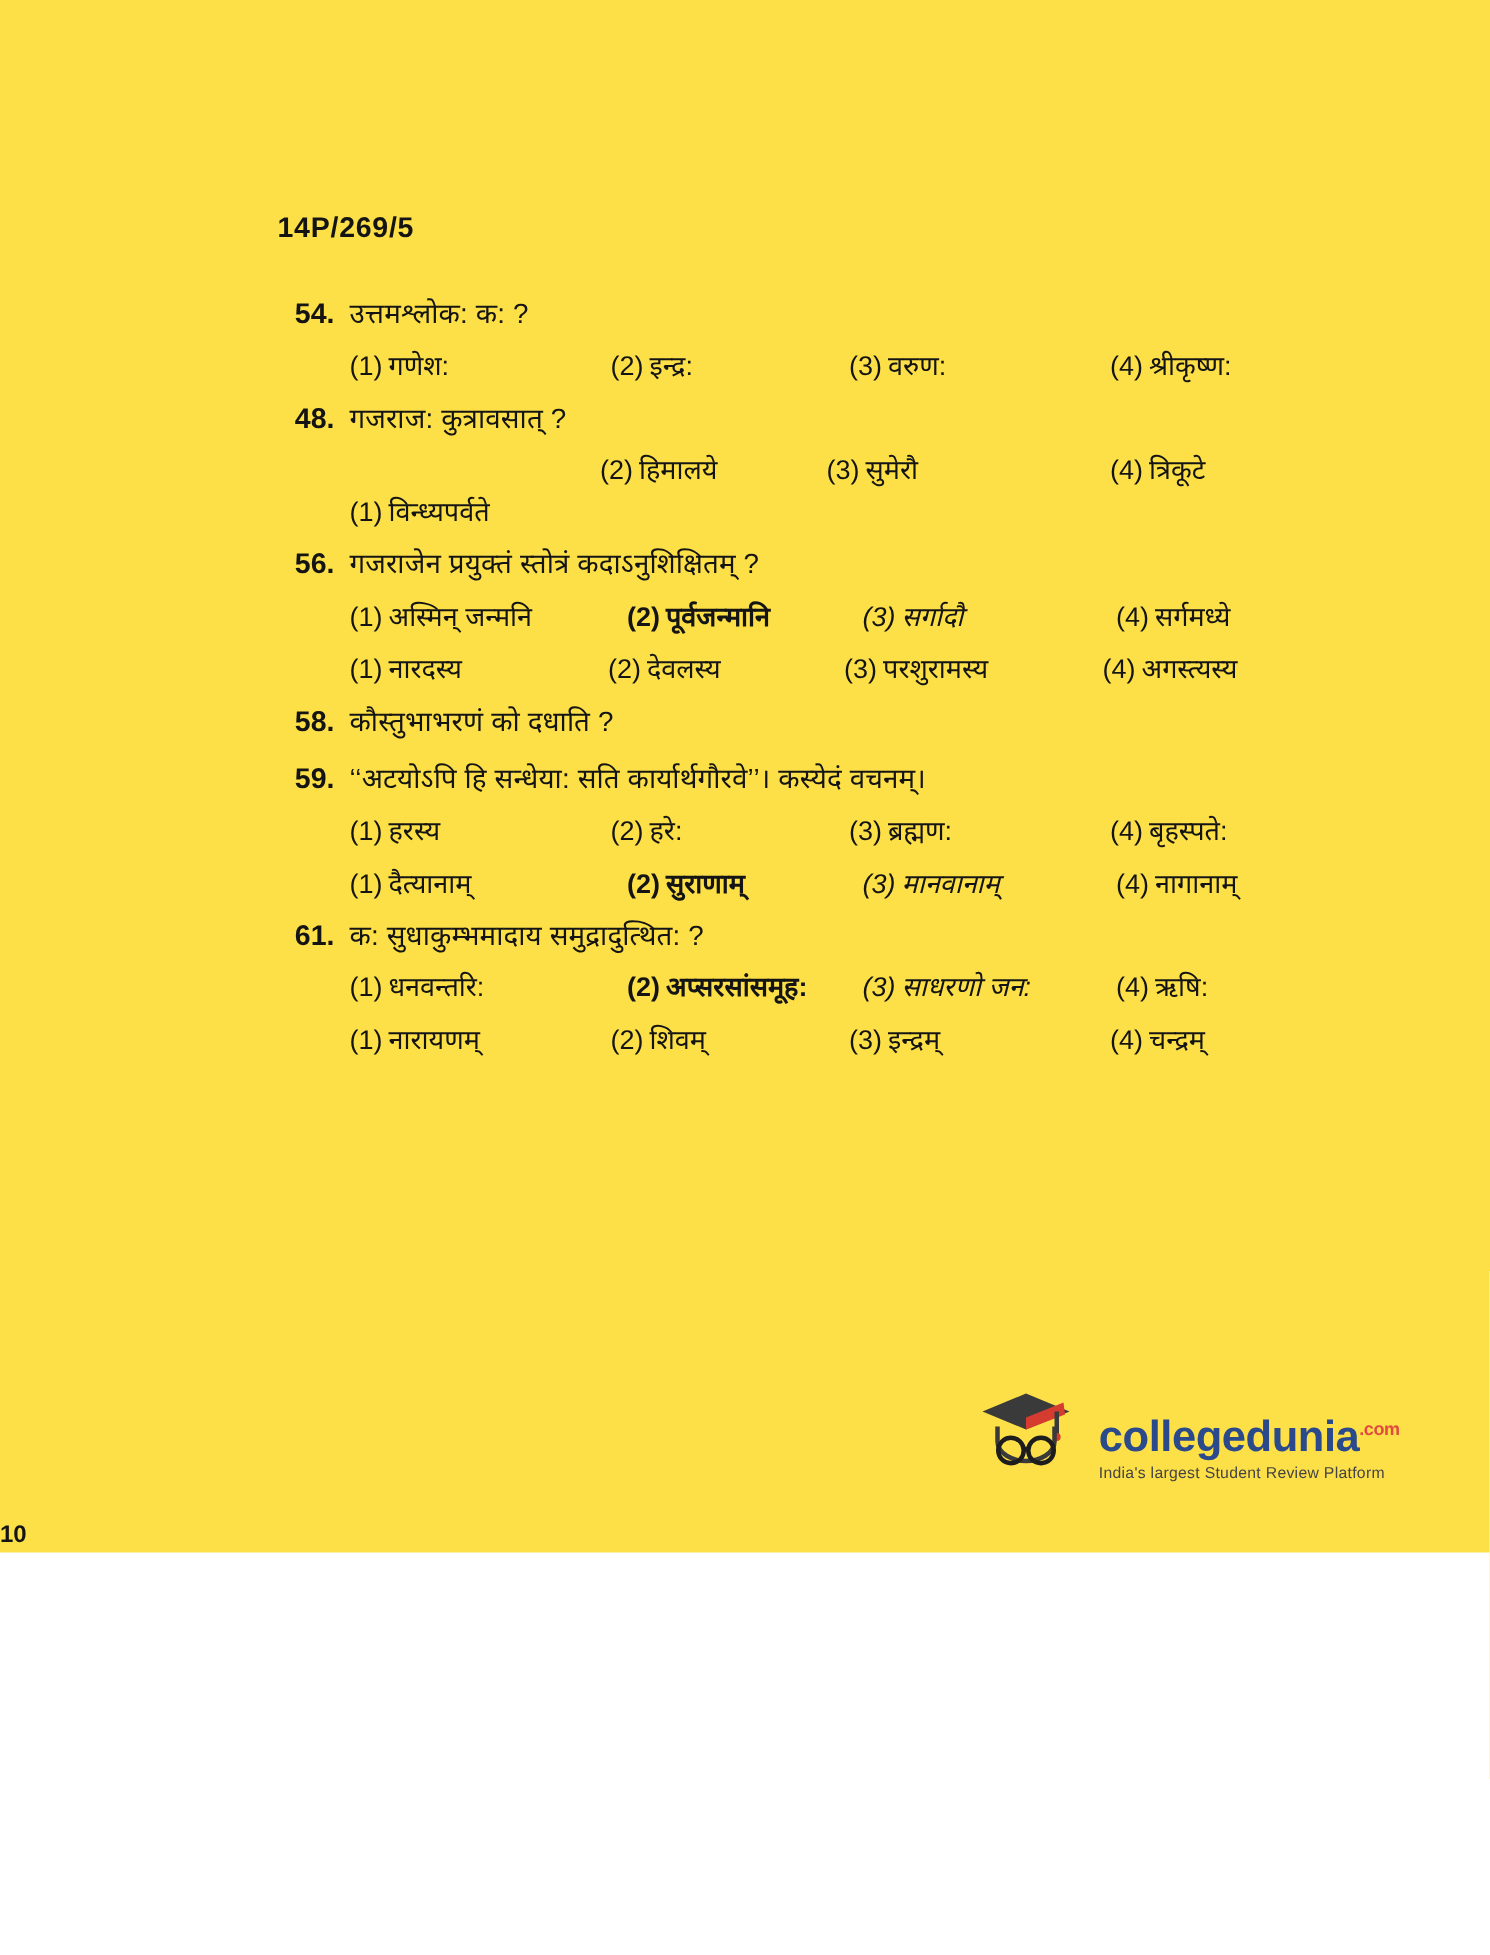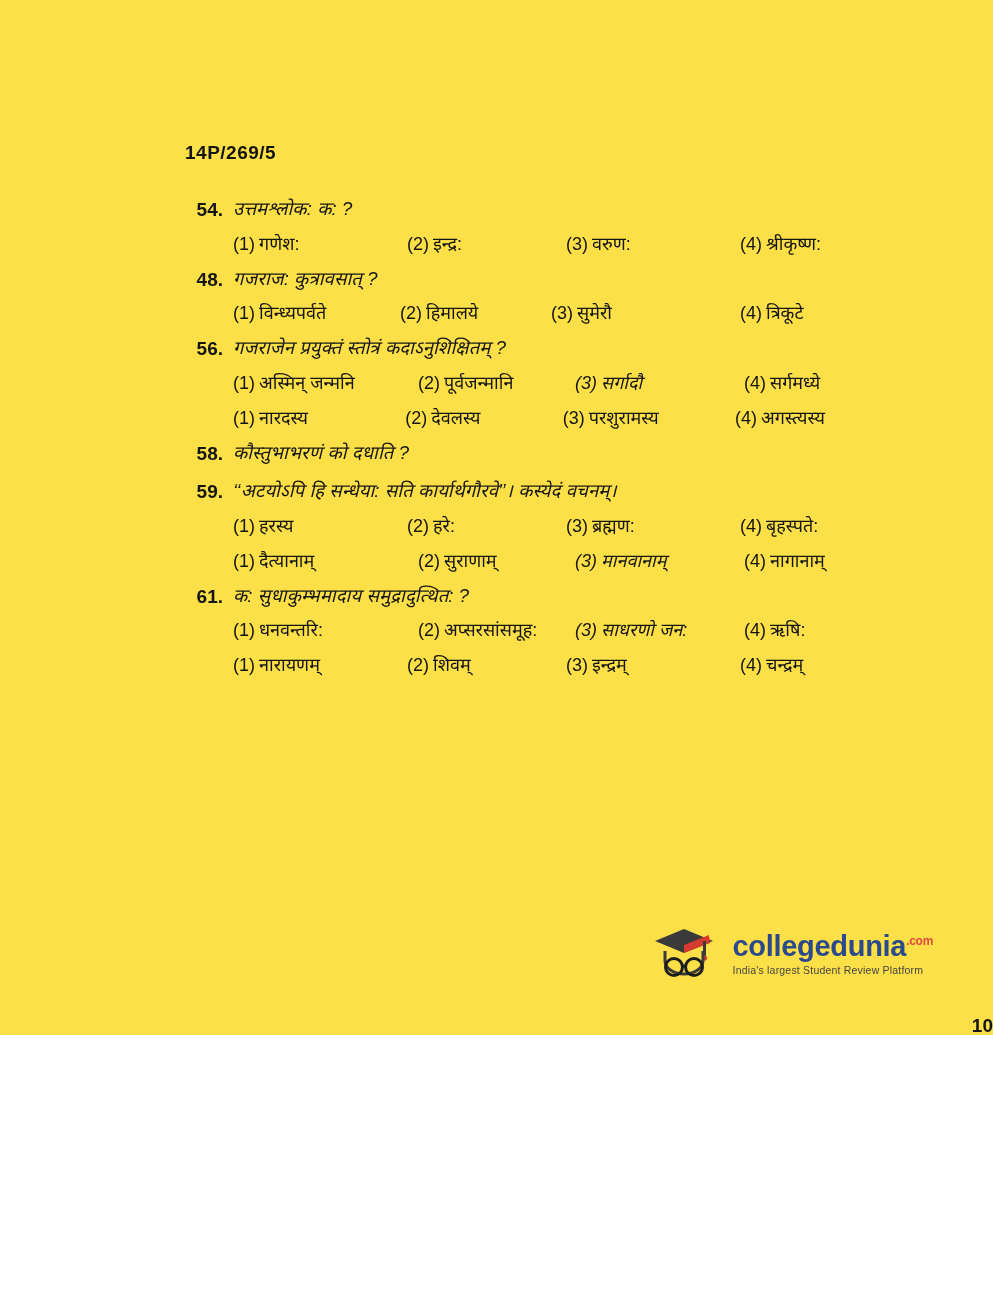--- a/index.html
+++ b/index.html
@@ -49,21 +49,20 @@
   .q-num {
     font-weight: bold;
     min-width: 38px;
     text-align: right;
     padding-right: 10px;
     flex-shrink: 0;
   }
   .q-text {
     font-size: 18.5px;
     letter-spacing: 0.1px;
-    font-style: italic;
   }
   .opts {
     display: flex;
     margin-top: 7px;
     padding-left: 48px;
     font-size: 18px;
     gap: 19px;
   }
   .opt {
     white-space: nowrap;
@@ -74,43 +73,43 @@
   
   .opts .opt:nth-child(1) { width: 160px; }
   .opts .opt:nth-child(2) { width: 143px; }
   .opts .opt:nth-child(3) { width: 160px; }
   .opts .opt:nth-child(4) { width: auto; }
 
   .opts.w-a .opt:nth-child(1) { width: 155px; }
   .opts.w-a .opt:nth-child(2) { width: 140px; }
   .opts.w-a .opt:nth-child(3) { width: 155px; }
 
-  .opts.w-b .opt:nth-child(1) { width: 148px; }
+  .opts.w-b .opt:nth-child(1) { width: 148px; margin-top: 28px; }
   .opts.w-b .opt:nth-child(2) { width: 132px; }
   .opts.w-b .opt:nth-child(3) { width: 170px; }
 
   .opts.w-c .opt:nth-child(1) { width: 166px; }
-  .opts.w-c .opt:nth-child(2) { width: 138px; }
+  .opts.w-c .opt:nth-child(2) { width: 138px; font-weight: bold; }
   .opts.w-c .opt:nth-child(3) { width: 150px; font-style: italic; }
 
   .page-number {
     position: absolute;
     left: 0;
     top: 1015px;
     width: 993px;
-    text-align: right;
-    font-size: 19px;
+    text-align: left;
+    font-size: 16px;
     font-weight: bold;
   }
   .watermark {
     position: absolute;
     right: 60px;
     bottom: 48px;
     display: flex;
-    align-items: center;
+    align-items: flex-end;
     gap: 12px;
   }
   .wm-mark {
     width: 74px;
     height: 66px;
     position: relative;
   }
   .wm-text {
     display: flex;
     flex-direction: column;

